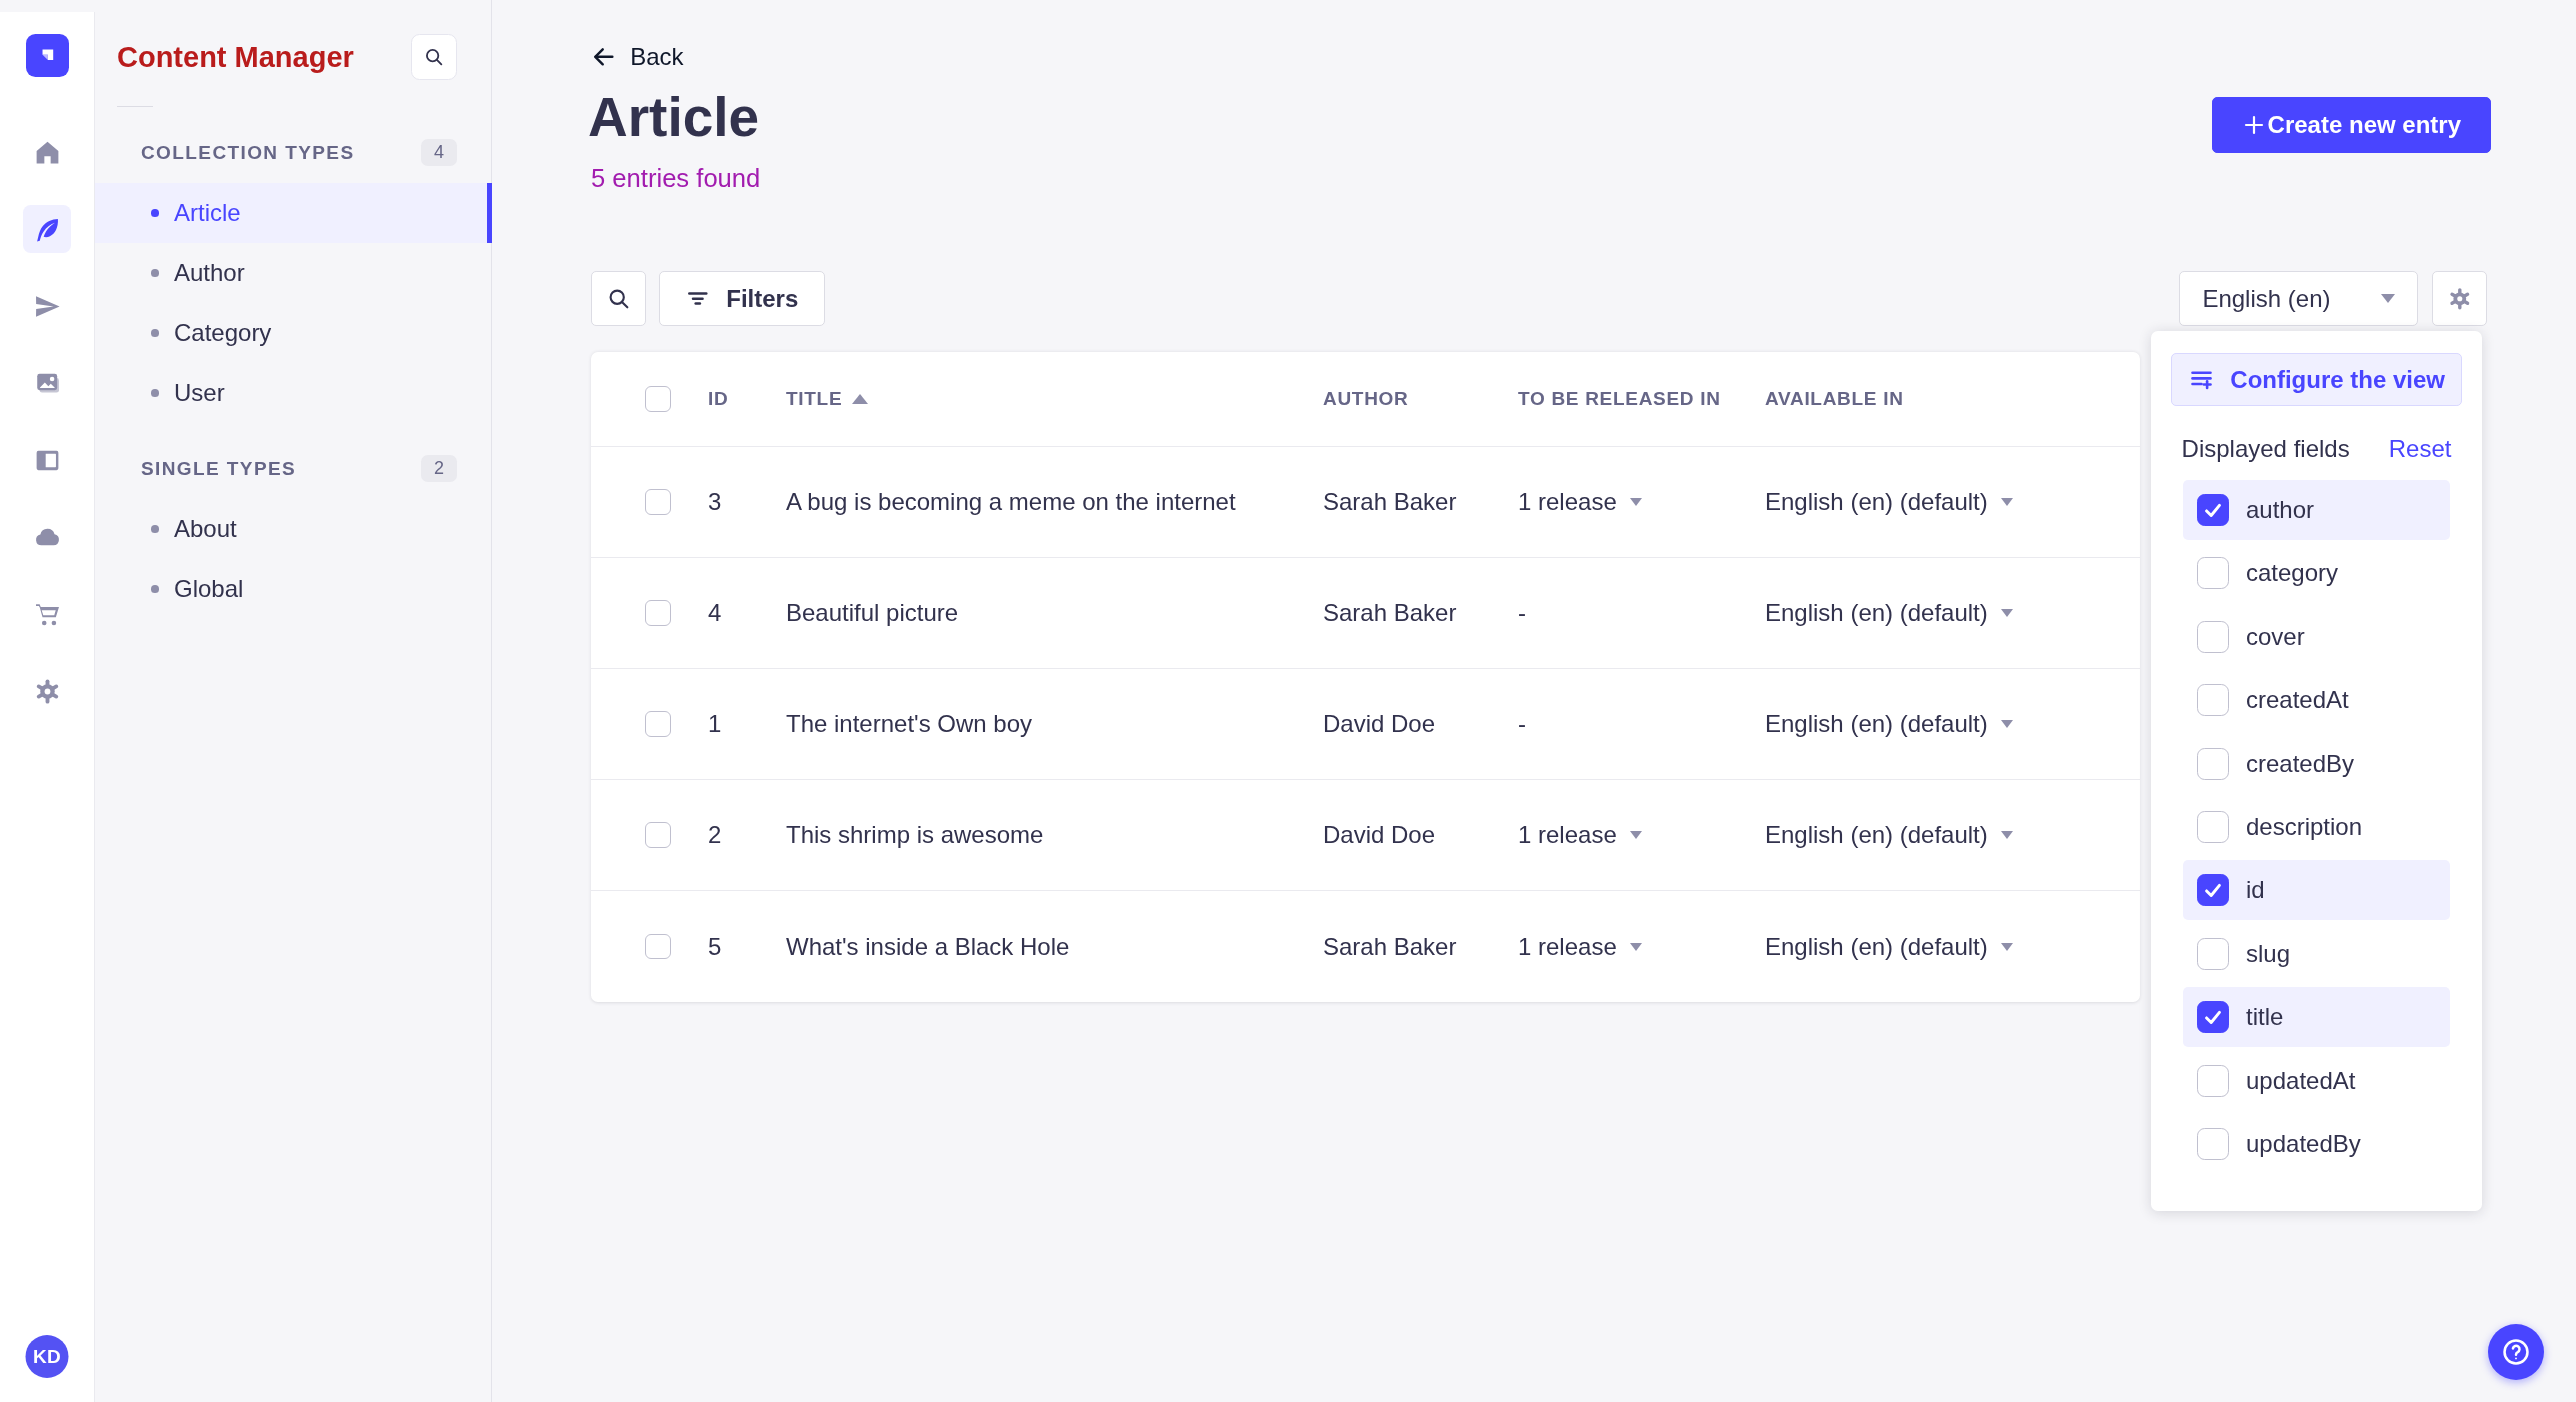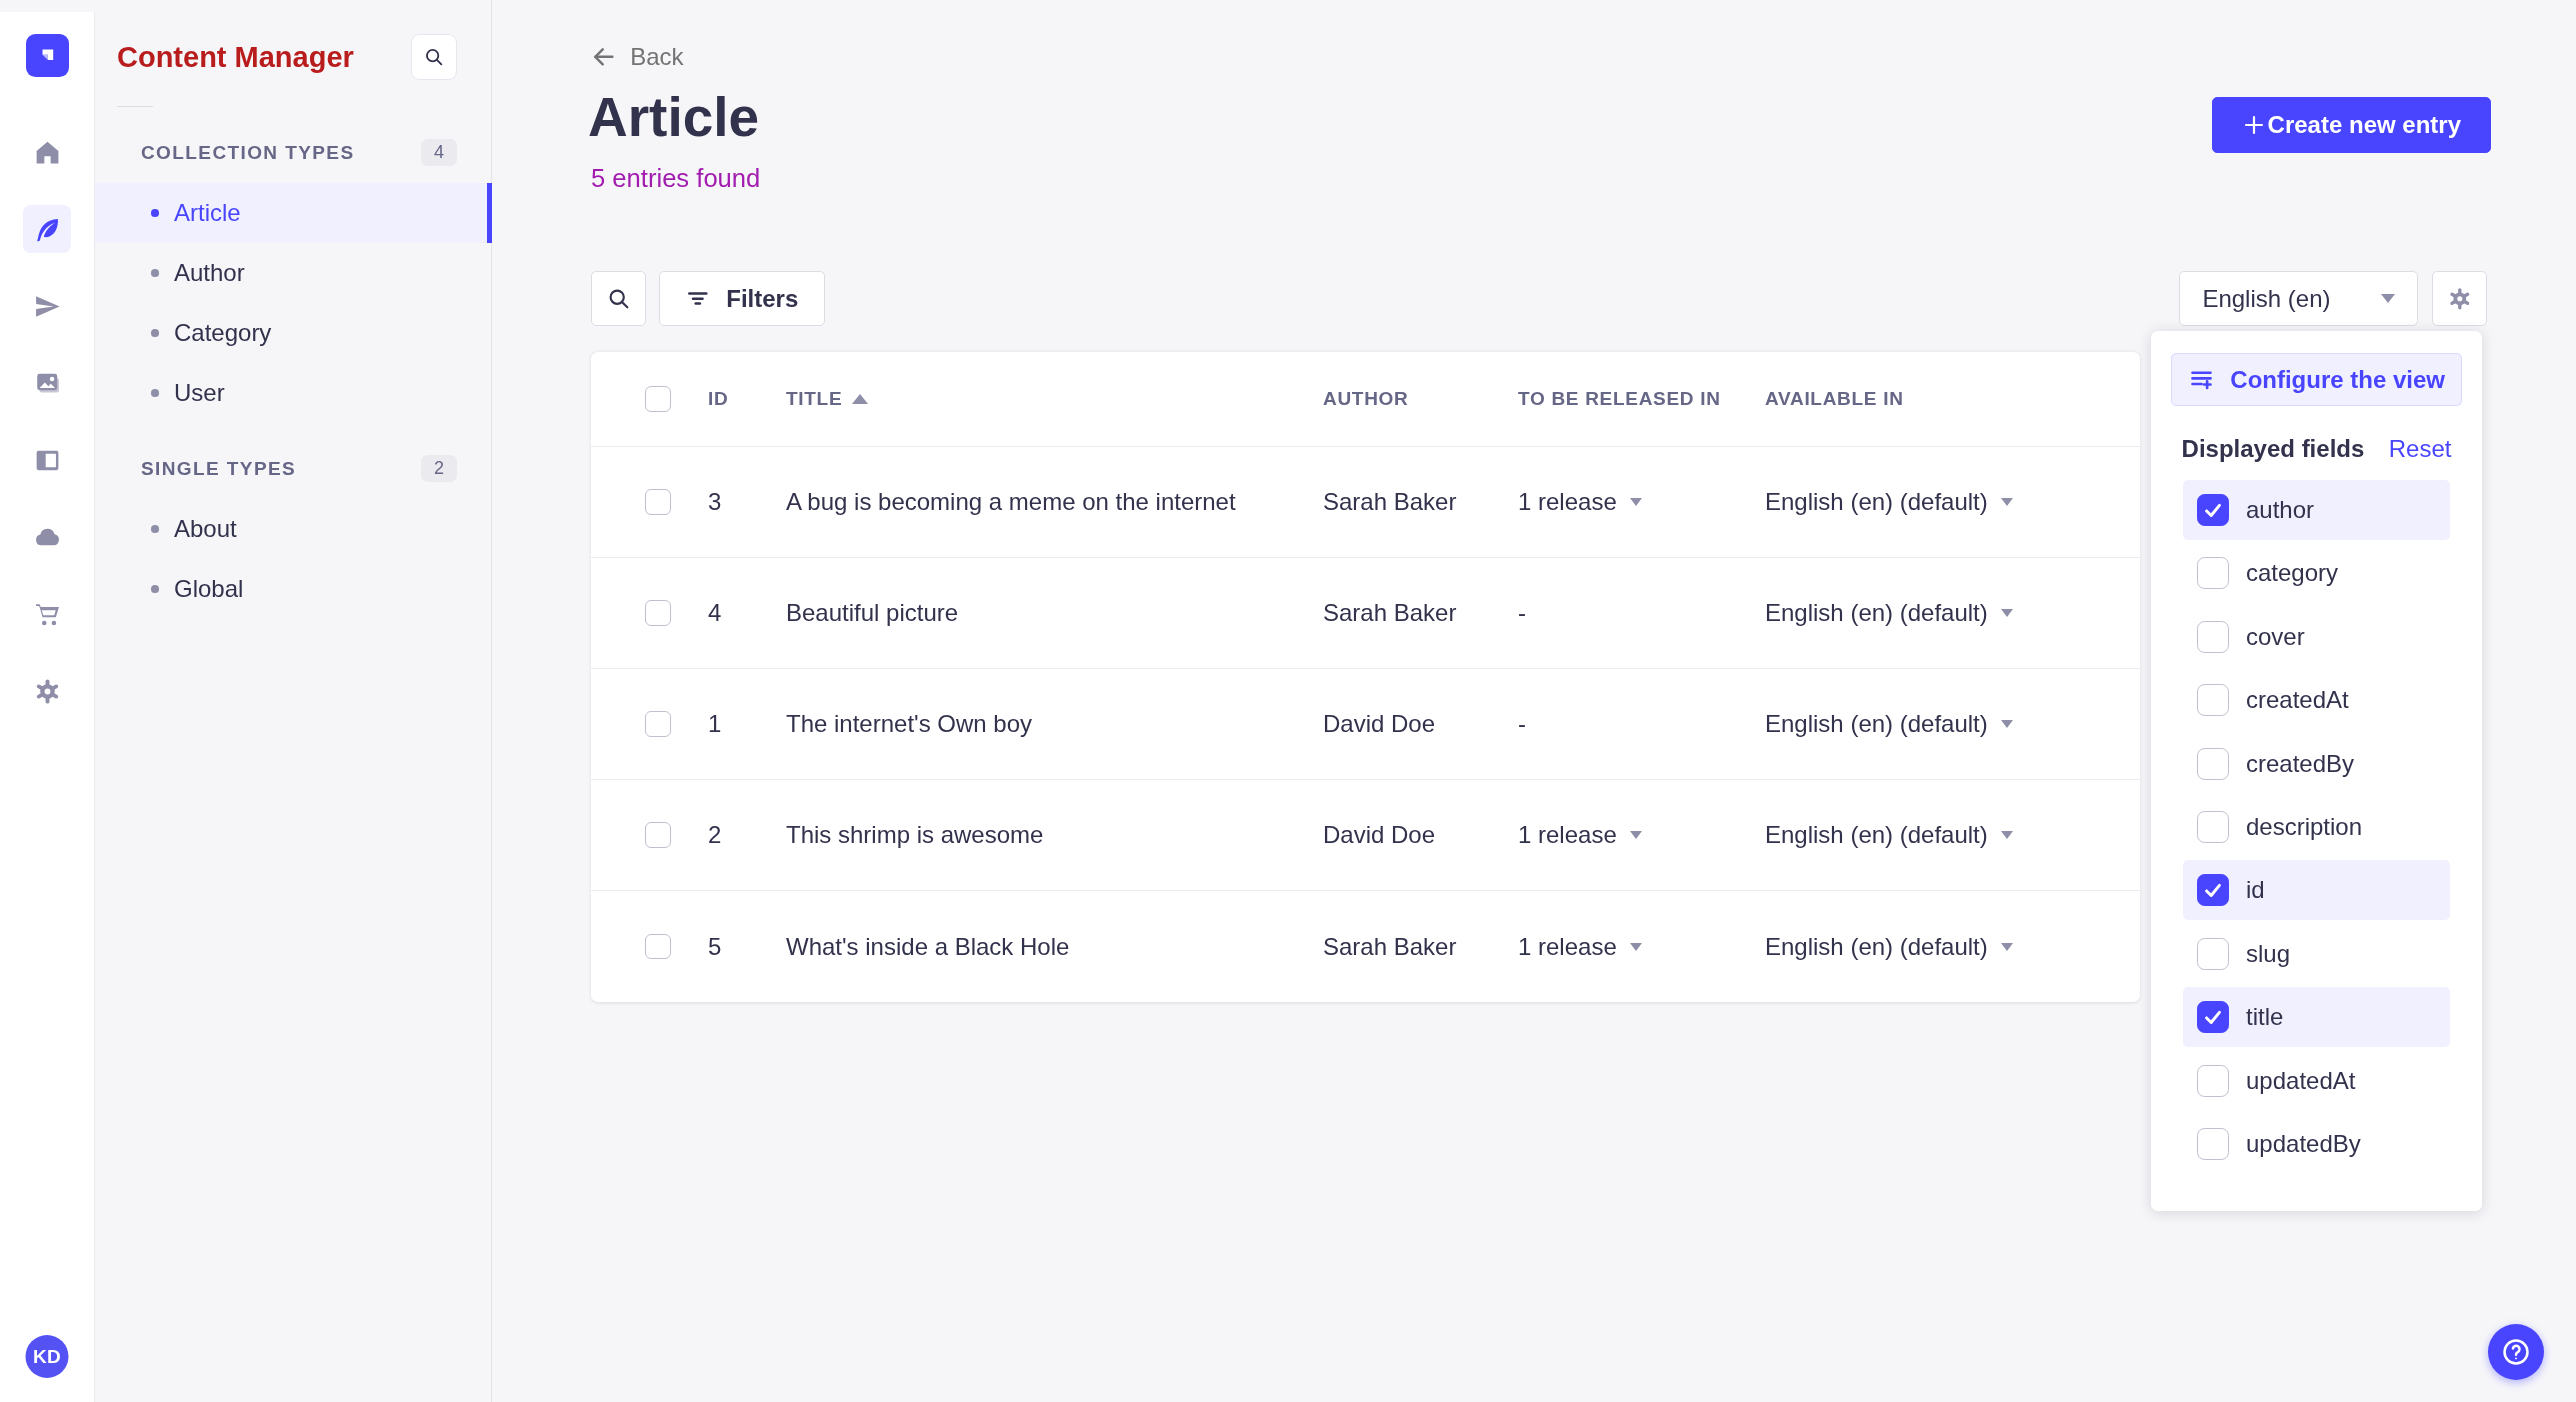--- a/index.html
+++ b/index.html
@@ -33,21 +33,21 @@
   .section-head { display:flex; justify-content:space-between; align-items:center; padding:0 34px 0 46px; margin-bottom:17px; }
   .section-label { font-size:19px; font-weight:bold; color:#666687; letter-spacing:1.4px; }
   .count-badge { min-width:36px; height:27px; padding:0 8.5px; background:#eaeaef; border-radius:6.8px; color:#666687; font-size:18px; display:flex; align-items:center; justify-content:center; }
   .side-item { position:relative; height:60px; display:flex; align-items:center; padding-left:56px; gap:15.3px; font-size:24px; color:#32324d; cursor:pointer; }
   .side-item .bullet { width:7.7px; height:7.7px; border-radius:50%; background:#8e8ea9; flex:none; }
   .side-item.active { background:#f0f0ff; color:#4945ff; }
   .side-item.active .bullet { background:#4945ff; }
   .side-item.active::after { content:""; position:absolute; right:-0.9px; top:0; bottom:0; width:5.1px; background:#4945ff; }
 
   
-  .back-link { position:absolute; top:43px; left:591px; display:flex; align-items:center; gap:13.6px; color:#737373; font-size:24px; cursor:pointer; }
+  .back-link { position:absolute; top:43px; left:591px; display:flex; align-items:center; gap:13.6px; color:#0f172a; font-size:24px; cursor:pointer; }
   .back-link svg { width:25.6px; height:25.6px; }
   .page-title { position:absolute; top:85px; left:588px; font-size:55px; font-weight:bold; color:#32324d; }
   .page-subtitle { position:absolute; top:164px; left:591px; font-size:25.6px; color:#a21caf; }
   .create-btn { position:absolute; top:97px; right:85px; height:56px; padding:0 29px; background:#4945ff; border:0.9px solid #4945ff; border-radius:5.1px; color:#fff; font-size:24px; font-weight:bold; display:flex; align-items:center; gap:2px; cursor:pointer; }
   .create-btn svg { width:24px; height:24px; }
 
   
   .toolbar-left { position:absolute; top:271px; left:591px; display:flex; gap:12.8px; }
   .icon-btn { width:55px; height:55px; background:#fff; border:0.9px solid #dcdce4; border-radius:5.1px; display:flex; align-items:center; justify-content:center; color:#32324d; cursor:pointer; }
   .icon-btn svg { width:25.6px; height:25.6px; }
@@ -69,21 +69,21 @@
   .t-body > .t-row:last-of-type { border-bottom:none; }
   .cb { width:25.6px; height:25.6px; border:1.7px solid #c0c0cf; border-radius:6px; background:#fff; margin-left:17px; cursor:pointer; }
   .cell { font-size:24px; color:#32324d; }
   .drop-cell { display:flex; align-items:center; gap:13.6px; }
 
   
   .popover { position:absolute; top:331px; left:2151px; width:331px; background:#fff; border-radius:6.8px; box-shadow:0 1.7px 12.8px rgba(33,33,52,.15); padding:22px 20.4px 34px; z-index:10; }
   .configure-btn { height:53px; width:100%; background:#f0f0ff; border:0.9px solid #d9d8ff; border-radius:5.1px; display:flex; align-items:center; justify-content:center; gap:15.3px; color:#4945ff; font-size:24px; font-weight:bold; cursor:pointer; }
   .configure-btn svg { width:27px; height:27px; }
   .fields-head { display:flex; justify-content:space-between; align-items:center; margin:29px 10.2px 17px; }
-  .fields-title { font-size:24px; font-weight:bold; color:#32324d; }
+  .fields-title { font-size:24px; font-weight:normal; color:#32324d; }
   .reset-link { font-size:24px; color:#4945ff; cursor:pointer; }
   .fields-list { padding:0 12px; }
   .field-row { height:60px; margin-bottom:3.4px; display:flex; align-items:center; gap:17px; padding-left:13.6px; border-radius:5.1px; font-size:24px; color:#32324d; cursor:pointer; }
   .field-row.checked { background:#f0f0ff; }
   .fcb { width:32px; height:32px; border:1.7px solid #c0c0cf; border-radius:7.7px; background:#fff; flex:none; display:flex; align-items:center; justify-content:center; cursor:pointer; }
   .field-row.checked .fcb { background:#4945ff; border-color:#4945ff; }
   .fcb svg { width:22px; height:22px; }
 
   
   .help-btn { position:absolute; right:32px; bottom:22px; width:56px; height:56px; border-radius:50%; background:#4945ff; display:flex; align-items:center; justify-content:center; box-shadow:0 2.6px 8.5px rgba(73,69,255,.4); cursor:pointer; }

